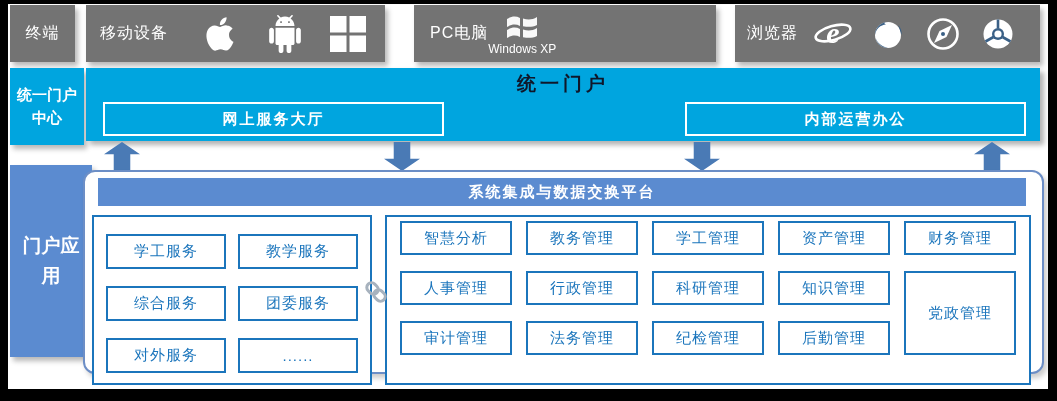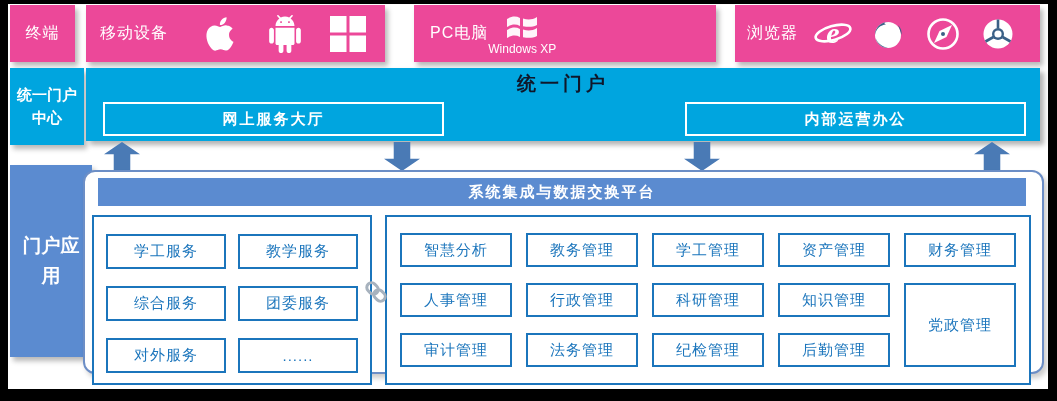--- a/index.html
+++ b/index.html
@@ -1,21 +1,21 @@
 <!DOCTYPE html>
 <html><head>
 <meta charset="utf-8">
 <style>
   html,body{margin:0;padding:0;background:#000;}
   body{width:1057px;height:401px;position:relative;overflow:hidden;
        font-family:"Liberation Sans","DejaVu Sans",sans-serif;}
   #canvas{position:absolute;left:8px;top:4px;width:1040px;height:385px;background:#fff;}
 
   
-  .top-box{position:absolute;top:1px;height:57px;background:#ec4899;color:#fff;
+  .top-box{position:absolute;top:1px;height:57px;background:#737373;color:#fff;
            display:flex;align-items:center;box-shadow:3px 4px 5px rgba(0,0,0,.28);}
   .top-label{font-size:16px;letter-spacing:1px;white-space:nowrap;}
   .icon{display:block;}
   .pc-group{display:flex;flex-direction:column;align-items:center;line-height:1;}
   .pc-caption{font-size:12px;color:#fff;margin-top:1px;white-space:nowrap;}
 
   
   .side-box{position:absolute;left:2px;width:64px;color:#fff;display:flex;align-items:center;
             justify-content:center;text-align:center;box-shadow:3px 4px 5px rgba(0,0,0,.28);}
 
@@ -38,21 +38,21 @@
                   border:2px solid #6C8EC6;border-radius:12px;box-shadow:3px 4px 5px rgba(0,0,0,.2);}
   #platform-bar{position:absolute;left:90px;top:174px;width:928px;height:28px;background:#5B8BD0;
                 color:#fff;font-size:15px;font-weight:600;letter-spacing:2px;
                 display:flex;align-items:center;justify-content:center;z-index:2;}
   .group-box{position:absolute;top:211px;height:170px;background:#fff;border:2px solid #1B75BC;z-index:2;}
   #service-box{left:84px;width:280px;display:grid;grid-template-columns:repeat(2,120px);
                grid-template-rows:repeat(3,35px);column-gap:12px;row-gap:17px;
                justify-content:center;padding-top:17px;box-sizing:border-box;}
   #management-box{left:377px;width:646px;display:grid;grid-template-columns:repeat(5,112px);
                   grid-template-rows:repeat(3,34px);column-gap:14px;row-gap:16px;
-                  justify-content:center;padding-top:16px;box-sizing:border-box;}
+                  justify-content:center;padding-top:4px;box-sizing:border-box;}
   .svc-item{border:2px solid #1B75BC;color:#1B75BC;font-size:15px;background:#fff;
             display:flex;align-items:center;justify-content:center;box-sizing:border-box;
             letter-spacing:1px;white-space:nowrap;}
   .tall{grid-column:5;grid-row:2/4;}
   #link-icon{position:absolute;left:354px;top:274px;z-index:3;}
 </style>
 </head>
 <body>
 
 <div id="canvas">

